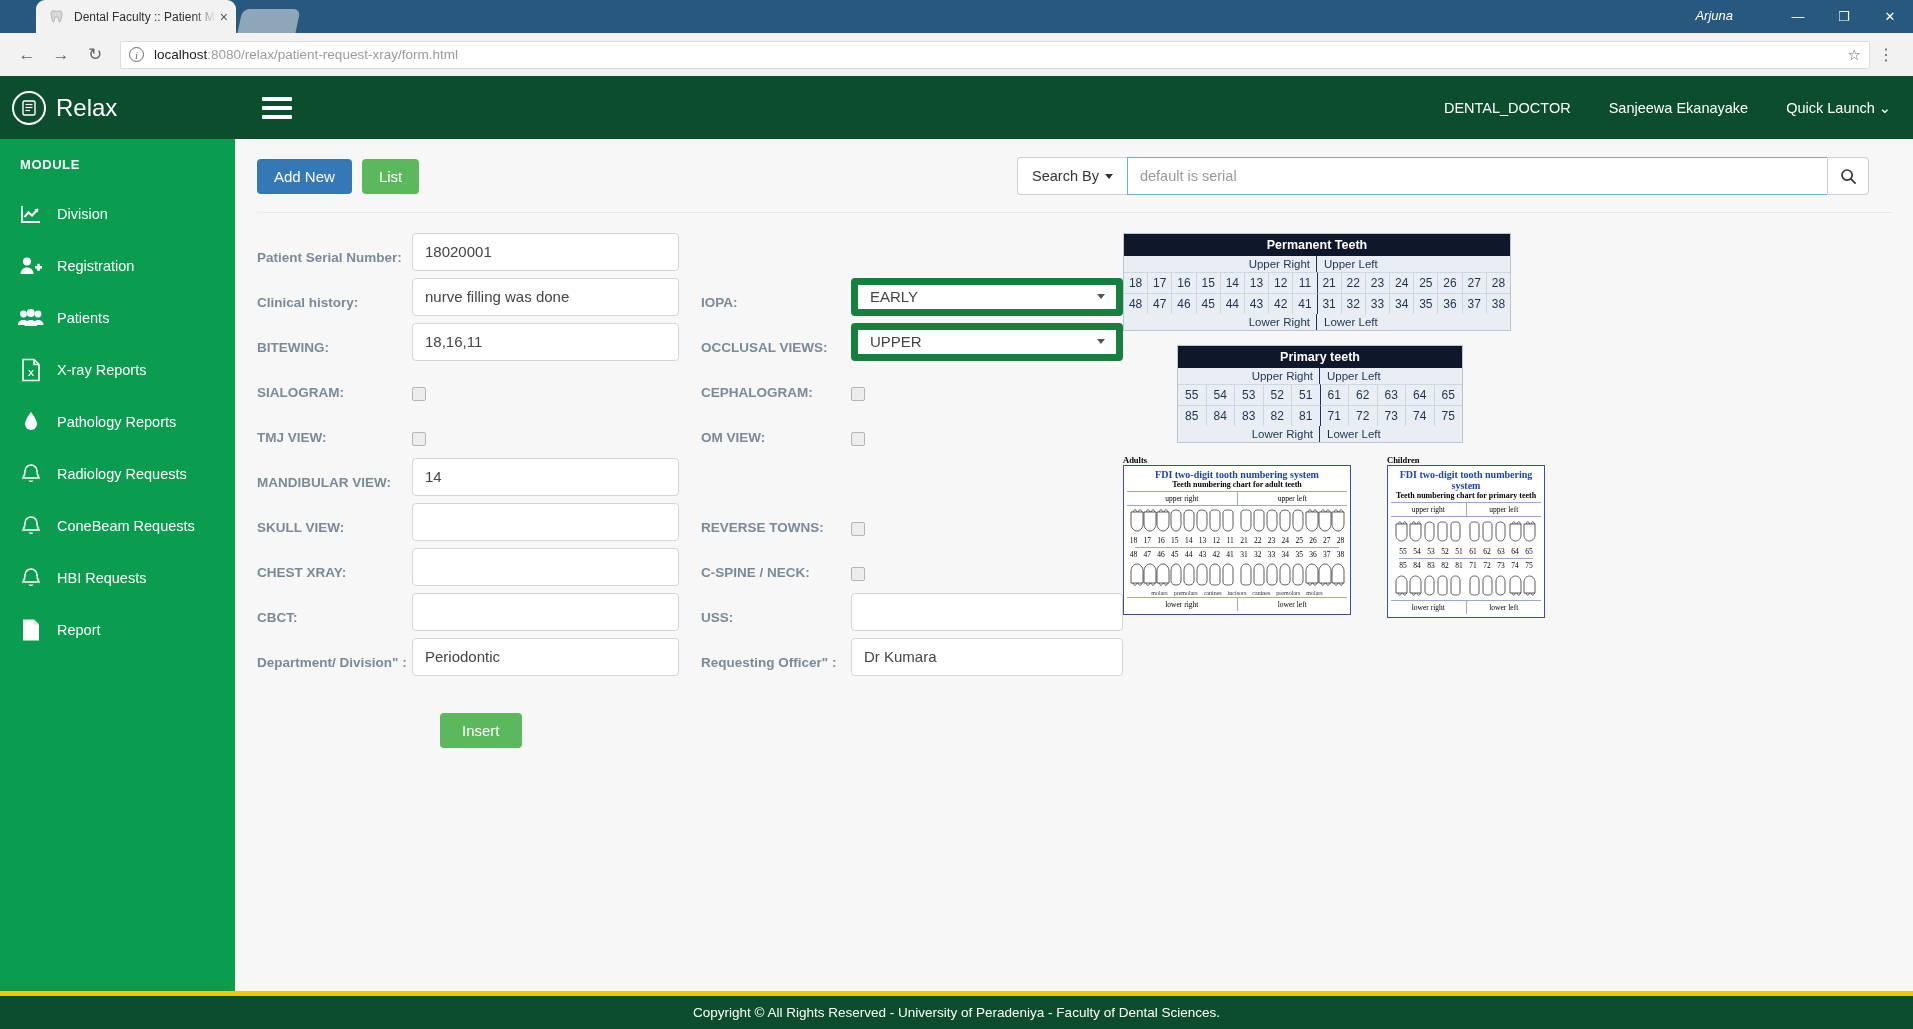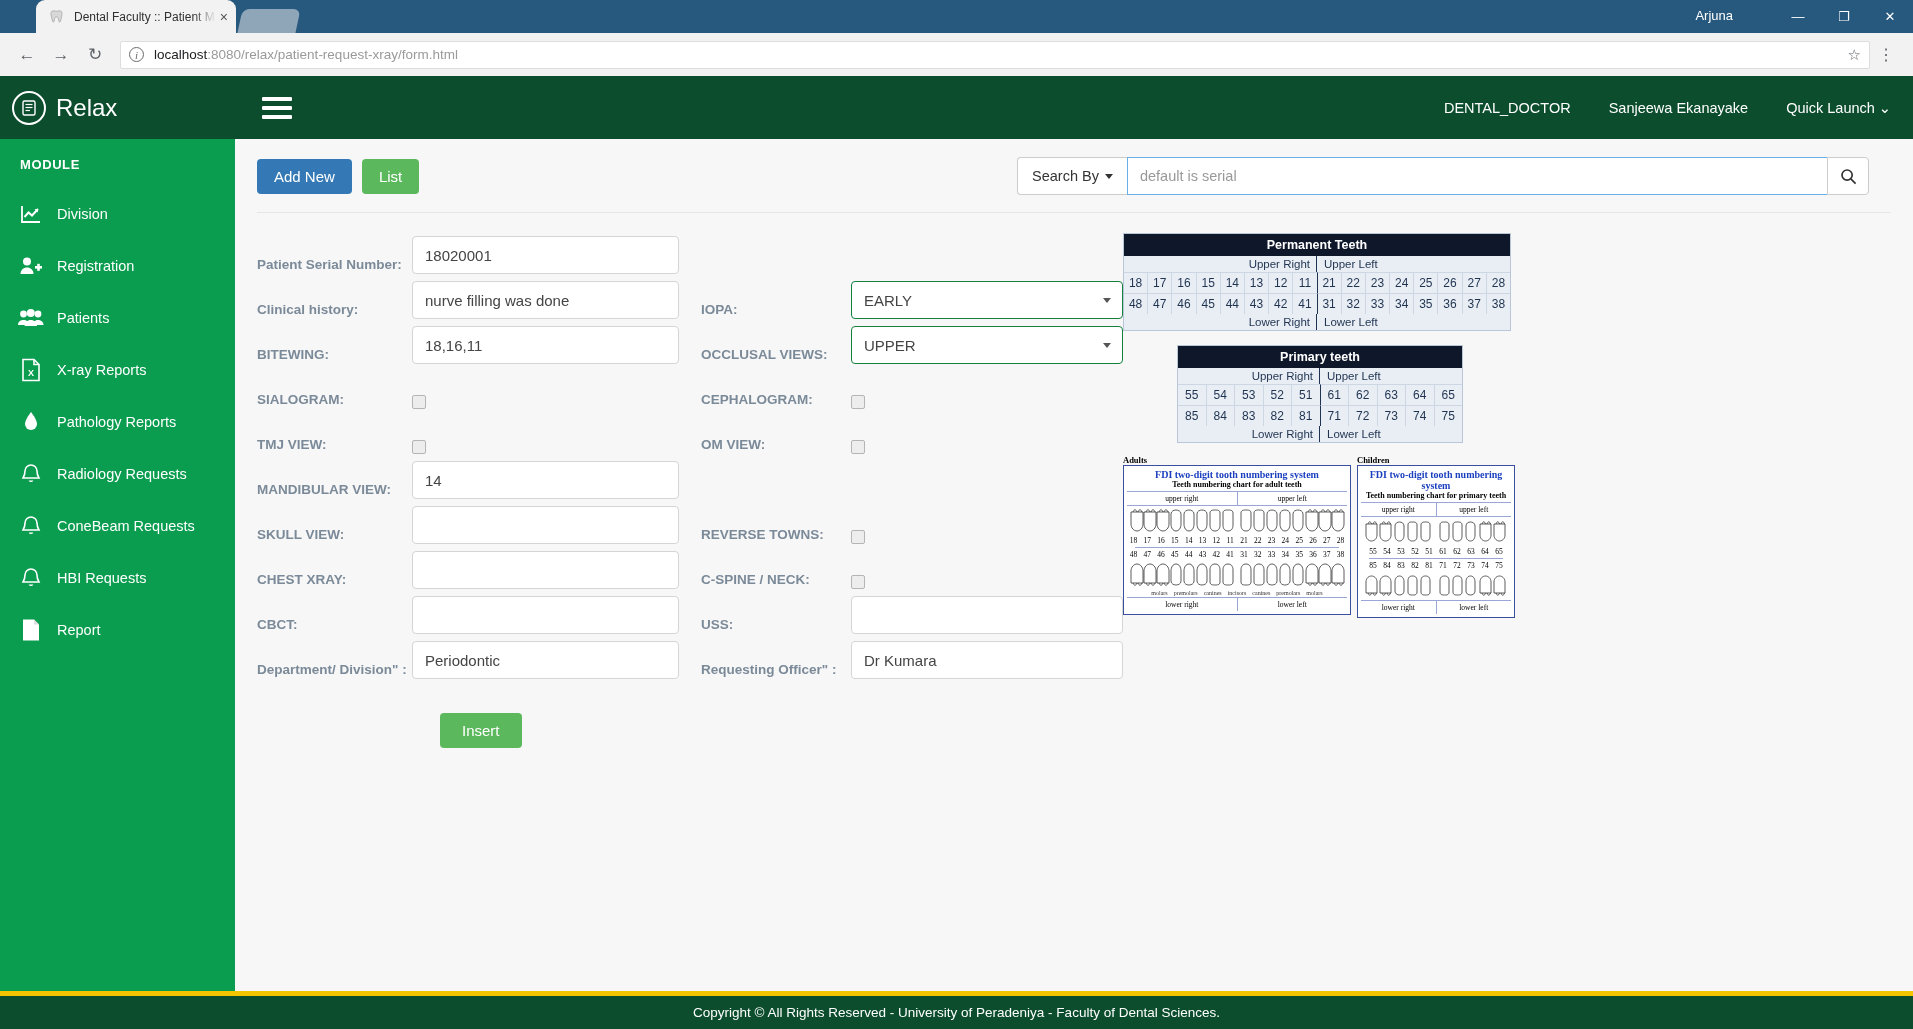--- a/index.html
+++ b/index.html
@@ -31,21 +31,21 @@
     mask-image: linear-gradient(to right, #000 84%, transparent 100%);
   }
   .tab-close { font-size: 14px; color: #555; margin-left: 4px; cursor: pointer; }
   .tab-ghost {
     width: 58px; height: 24px; background: #8fa6b8;
     border-radius: 7px 7px 0 0; margin-left: 4px;
     transform: skewX(-12deg);
   }
   .win-user {
     position: absolute; right: 180px; top: 8px;
-    color: #fff; font-size: 13px;
+    color: #fff; font-size: 13px; font-style: italic;
   }
   .win-btns { position: absolute; right: 0; top: 0; display: flex; }
   .win-btn {
     width: 46px; height: 33px; display: flex;
     align-items: center; justify-content: center;
     color: #fff; font-size: 13px; cursor: pointer;
   }
 
   .chrome-toolbar {
     height: 43px; background: #f2f2f2;
@@ -158,36 +158,36 @@
   .page-title {
     font-size: 21px; color: #7b8a99; font-weight: normal;
     padding: 22px 0 0 22px; letter-spacing: .2px;
   }
   .divider { height: 1px; background: #e6e6e6; margin: 17px 22px 0 22px; }
 
   .form-area { display: flex; padding: 16px 0 0 0; }
   .form-cols { width: 888px; flex: 0 0 888px; padding-left: 22px; }
 
   .frow { display: flex; min-height: 45px; }
-  .fcol { display: flex; align-items: flex-end; }
+  .fcol { display: flex; align-items: center; }
   .fcol-left  { width: 444px; flex: 0 0 444px; }
   .fcol-right { width: 444px; flex: 0 0 444px; }
   .flabel {
     width: 155px; flex: 0 0 155px; font-size: 13.5px; color: #7b8a99;
     font-weight: bold; padding-top: 13px; line-height: 1.35;
   }
   .flabel.wide { width: 150px; flex: 0 0 150px; }
   .fctl { flex: 1; padding-right: 22px; }
   .inp {
     width: 100%; height: 38px; border: 1px solid #d5d5d5; border-radius: 4px;
     background: #fff; padding: 0 12px; font-size: 15px; color: #444;
     outline: none; font-family: "Liberation Sans", sans-serif;
   }
   .sel {
-    width: 100%; height: 38px; border: 1px solid #15803d; border-radius: 4px;
+    width: 100%; height: 38px; border: 7px solid #15803d; border-radius: 4px;
     background: #fff; padding: 0 12px; font-size: 15px; color: #444;
     display: flex; align-items: center; cursor: pointer; position: relative;
   }
   .sel .caret2 {
     position: absolute; right: 11px; border-left: 4px solid transparent;
     border-right: 4px solid transparent; border-top: 5px solid #555;
   }
   .chk {
     width: 14px; height: 14px; border: 1px solid #b5b5b5; border-radius: 2px;
     background: #ededed; margin-top: 14px; cursor: pointer;
@@ -768,21 +768,21 @@
                   <span>premolars</span>
                   <span>molars</span>
                 </div>
                 <div class="fdi-foot">
                   <div>lower right</div>
                   <div>lower left</div>
                 </div>
               </div>
             </div>
 
-            <div style="width:158px;">
+            <div style="width:158px;margin-left:30px;">
               <div class="fdi-cap">Children</div>
               <div class="fdi-block">
                 <div class="fdi-t1">FDI two-digit tooth numbering system</div>
                 <div class="fdi-t2">Teeth numbering chart for primary teeth</div>
                 <div class="fdi-sub">
                   <div>upper right</div>
                   <div>upper left</div>
                 </div>
                 <div class="fdi-teeth">
                   <svg width="146" height="30" viewBox="0 0 146 30">

